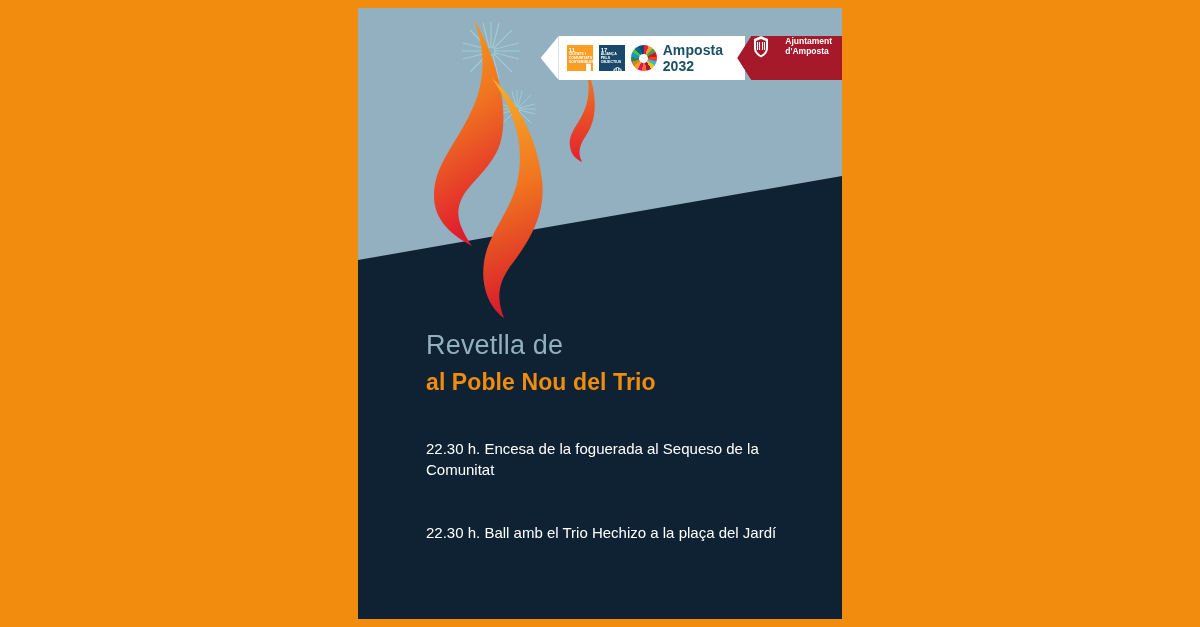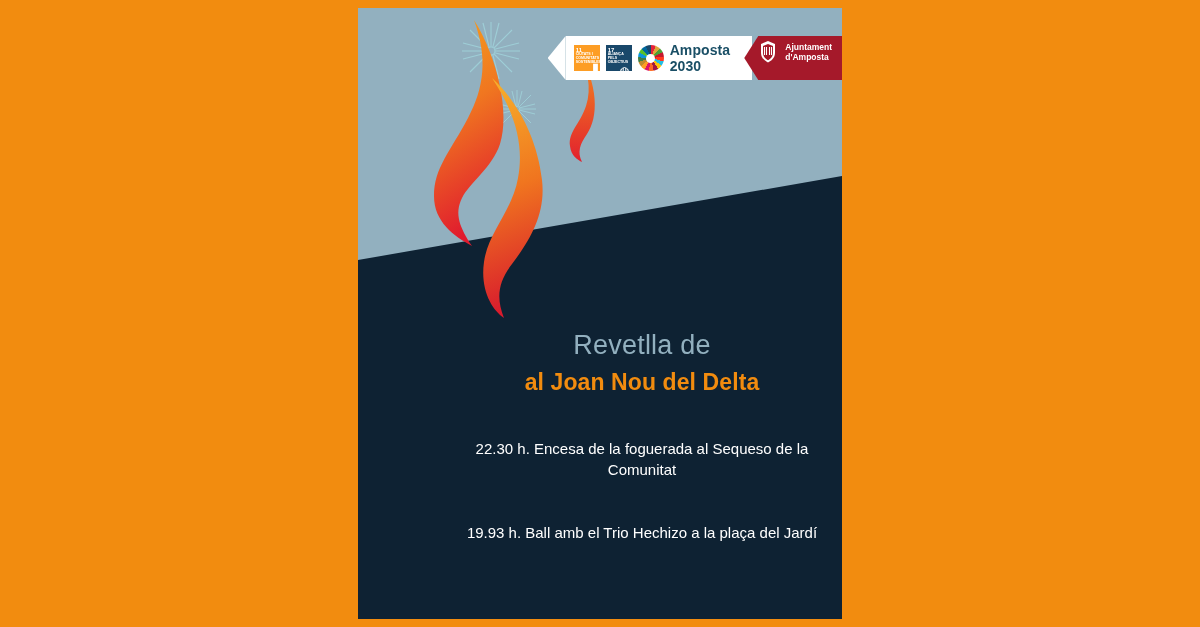--- a/index.html
+++ b/index.html
@@ -115,44 +115,42 @@
     line-height: 1.15;
     letter-spacing: 0.1px;
   }
   .logo-sep {
     width: 14px;
     background: #ffffff;
   }
   .logo-red {
     background: #A5192A;
     display: flex;
-    align-items: center;
-    gap: 9px;
+    gap: 16px;
     padding: 0 10px 12px 16px;
     clip-path: polygon(14px 0, 100% 0, 100% 100%, 14px 100%, 0 50%);
     margin-left: -8px;
   }
   .crest {
     width: 16px; height: 22px;
     display: block;
   }
   .ajunt-txt {
     color: #ffffff;
     font-size: 8.5px;
     font-weight: bold;
     line-height: 1.2;
   }
 
   
   .textblock {
     position: absolute;
-    left: 84px;
+    left: 68px;
     top: 322px;
     width: 400px;
-    text-align: center;
   }
   .t1, .t2 {
     color: #92B0BF;
     font-size: 27px;
     line-height: 1.18;
     letter-spacing: 0.2px;
     font-weight: 400;
   }
   .t3 {
     color: #F28C0F;
@@ -276,40 +274,40 @@
           <div class="gl">▟</div>
         </div>
         <div class="ods-tile ods-17">
           <div class="num">17</div>
           <div class="nm">ALIANÇA PELS OBJECTIUS</div>
           <div class="gl">◍</div>
         </div>
         <div class="ods-wheel"></div>
         <div class="amposta-txt">
           <div>Amposta</div>
-          <div>2030</div>
+          <div>2032</div>
         </div>
       </div>
       <div class="logo-sep"></div>
       <div class="logo-red">
         <svg class="crest" viewBox="0 0 16 22">
           <path d="M1 3 L8 0 L15 3 L15 12 C15 17 11 20 8 21.5 C5 20 1 17 1 12 Z" fill="#ffffff"></path>
           <path d="M3 5 L8 3 L13 5 L13 12 C13 15.5 10.5 18 8 19.2 C5.5 18 3 15.5 3 12 Z" fill="#A5192A"></path>
           <path d="M4.5 6 L4.5 14 M6.5 6 L6.5 14 M9.5 6 L9.5 14 M11.5 6 L11.5 14" stroke="#ffffff" stroke-width="1.1"></path>
         </svg>
         <div class="ajunt-txt">
           <div>Ajuntament</div>
           <div>d'Amposta</div>
         </div>
       </div>
     </div>
 
     <div class="textblock">
       <div class="t1">Revetlla de</div>
-      <div class="t3">al Joan Nou del Delta</div>
+      <div class="t3">al Poble Nou del Trio</div>
       <div class="events">
         <div class="evline">22.30 h. Encesa de la foguerada al Sequeso de la Comunitat</div>
-        <div class="evline">19.93 h. Ball amb el Trio Hechizo a la plaça del Jardí</div>
+        <div class="evline">22.30 h. Ball amb el Trio Hechizo a la plaça del Jardí</div>
       </div>
     </div>
 
   </div>
 </div>
 
 </body></html>

